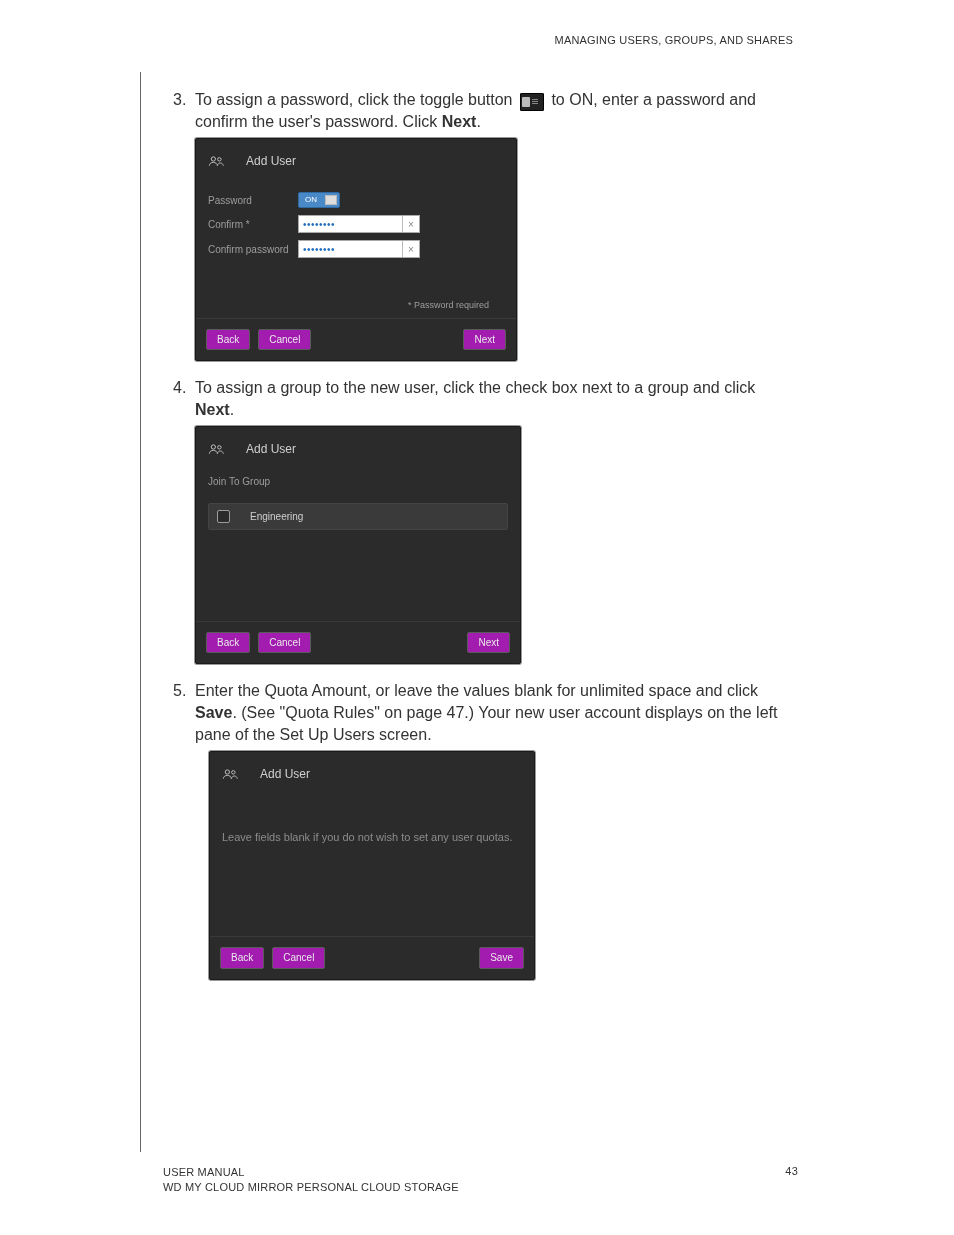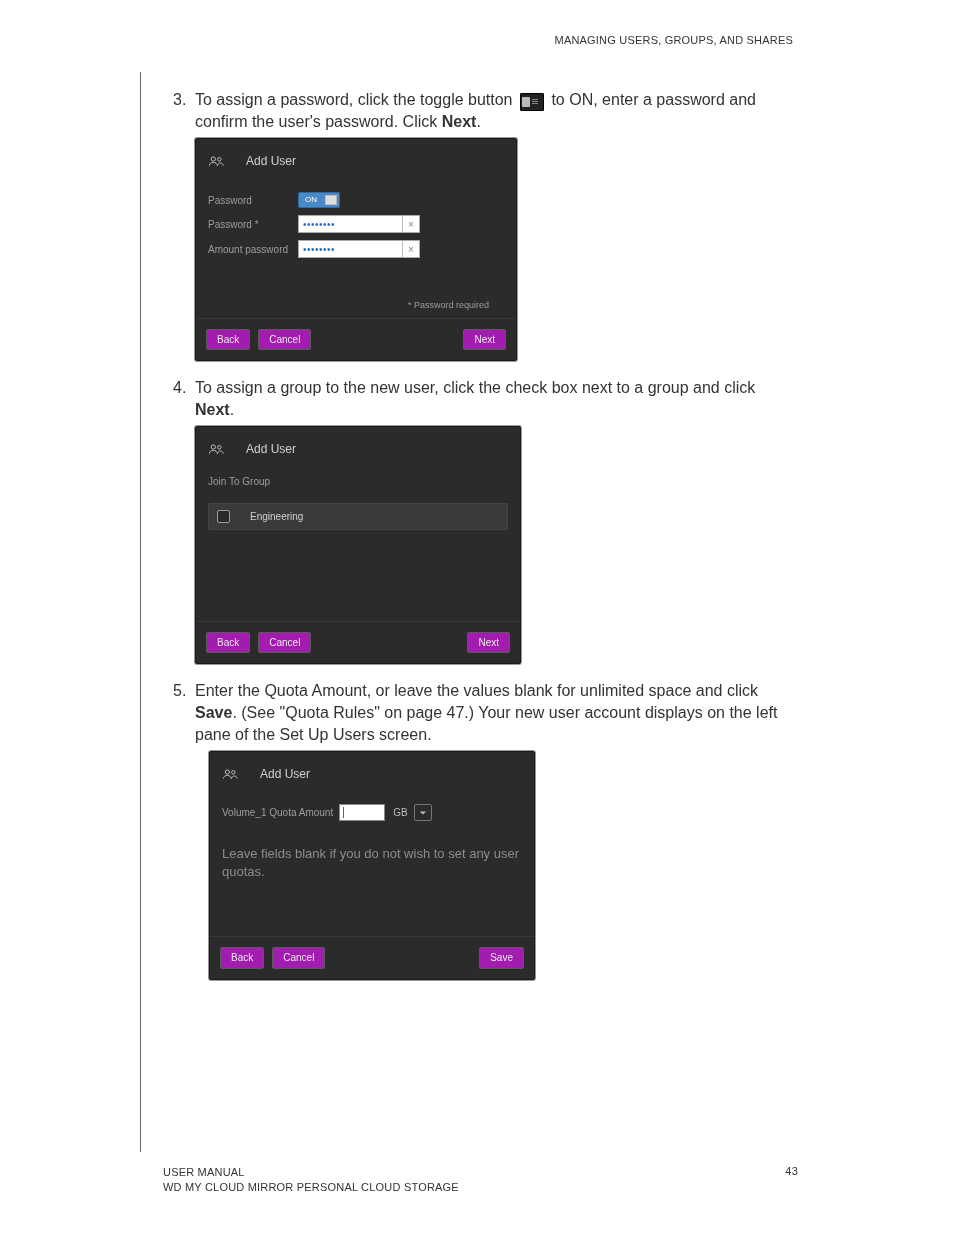--- a/index.html
+++ b/index.html
@@ -153,21 +153,21 @@
   }
   .quota-input .caret {
     position:absolute; left:3px; top:2px; height:11px; width:1px; background:#246fbf;
   }
   .unit { color:#bcbcbc; font-size:10px; margin-left:2px; }
   .dd {
     border:1px solid #777; width:16px; height:15px; display:flex; align-items:center;
     justify-content:center; border-radius:2px; background:#2b2b2b;
   }
   .dd svg { width:8px; height:8px; fill:#bcbcbc; }
-  .hint { color:#8c8c8c; font-size:13px; margin-top:24px; }
+  .hint { color:#8c8c8c; font-size:11px; margin-top:32px; }
 
   .footer {
     position:absolute; left:163px; bottom:40px; right:110px;
     display:flex; font-size:11px; letter-spacing:0.2px; color:#333;
   }
   .footer .fl { flex:1; line-height:1.35; }
   .footer .fr { text-align:right; }
 </style>
 </head>
 <body>
@@ -207,28 +207,28 @@
           </div>
           <div class="panel-body">
             <div class="row">
               <div class="lab">Password</div>
               <div class="toggle-on">
                 <span class="txt">ON</span>
                 <span class="handle"></span>
               </div>
             </div>
             <div class="row">
-              <div class="lab">Password *</div>
+              <div class="lab">Confirm *</div>
               <div class="pwbox">
                 <span class="dots">••••••••</span>
                 <span class="clr">×</span>
               </div>
             </div>
             <div class="row">
-              <div class="lab">Amount password</div>
+              <div class="lab">Confirm password</div>
               <div class="pwbox">
                 <span class="dots">••••••••</span>
                 <span class="clr">×</span>
               </div>
             </div>
           </div>
           <div class="panel-note-right">* Password required</div>
           <div class="panel-footer">
             <div class="btn">Back</div>
             <div class="btn">Cancel</div>
@@ -282,32 +282,20 @@
                     <circle cx="8" cy="5" r="3.2"></circle>
                     <path d="M2 15c0-3 3-5 6-5s6 2 6 5"></path>
                     <circle cx="17" cy="5.5" r="2.6"></circle>
                     <path d="M14 15c0.5-2.5 2.5-4 4.5-4s3.8 1.2 4.5 4"></path>
                   </g>
                 </svg>
             </span>
             <span>Add User</span>
           </div>
           <div class="panel-body" style="min-height:130px;">
-            <div class="quota-row">
-              <span class="quota-label">Volume_1 Quota Amount</span>
-              <span class="quota-input">
-                  <span class="caret"></span>
-                </span>
-              <span class="unit">GB</span>
-              <span class="dd">
-                <svg viewBox="0 0 10 10">
-                    <path d="M1 3 L5 7 L9 3 Z"></path>
-                  </svg>
-              </span>
-            </div>
             <div class="hint">Leave fields blank if you do not wish to set any user quotas.</div>
           </div>
           <div class="panel-footer">
             <div class="btn">Back</div>
             <div class="btn">Cancel</div>
             <div class="spacer"></div>
             <div class="btn">Save</div>
           </div>
         </div>
       </li>

